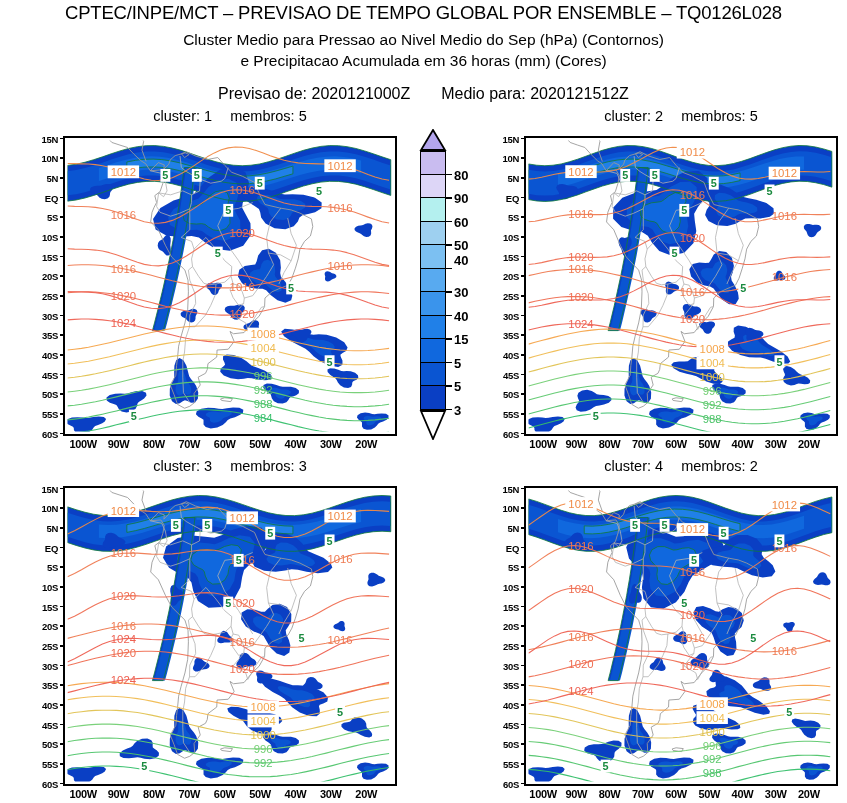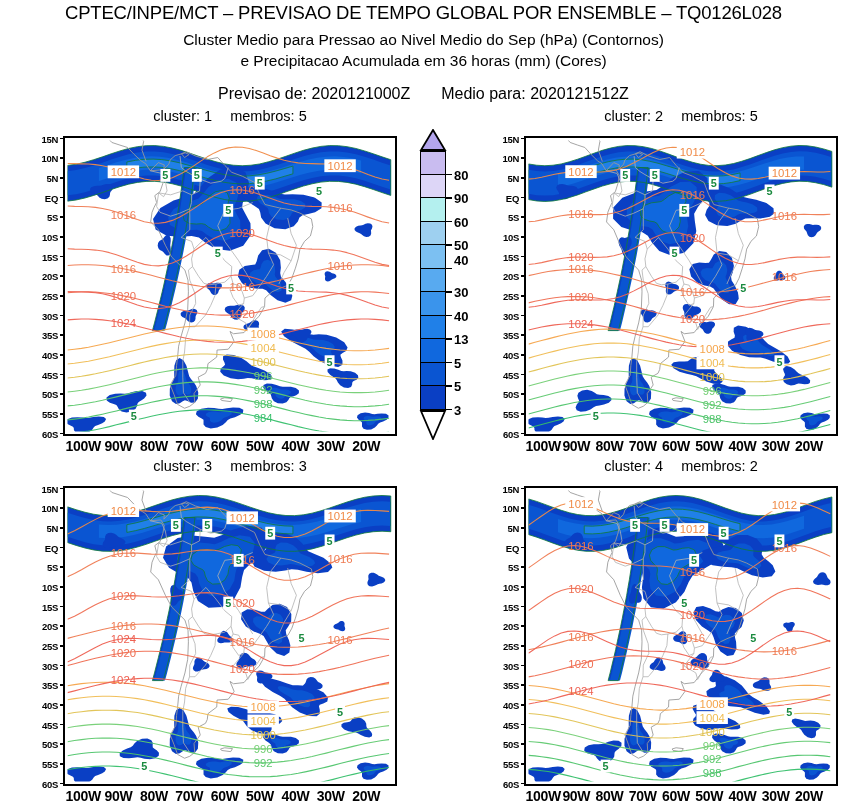--- a/index.html
+++ b/index.html
@@ -61,21 +61,21 @@
     position: absolute;
     font-size: 9.5px;
     font-weight: bold;
     text-align: right;
     transform: translateY(-50%);
     white-space: nowrap;
     letter-spacing: -0.3px;
   }
   .xtick {
     position: absolute;
-    font-size: 14px;
+    font-size: 11px;
     font-weight: bold;
     text-align: center;
     white-space: nowrap;
     letter-spacing: -0.3px;
   }
   .tickmark { position: absolute; background: #000; }
 
   
   #colorbar-group { position: absolute; }
   .cbar-seg { position: absolute; left: 0; width: 26px; box-sizing: border-box;
@@ -856,21 +856,21 @@
     <div class="cbar-div" style="top: 162.2px;"></div>
     <div class="cbar-tick" style="left: 26px; top: 162.1px; width: 6px;"></div>
     <div class="cbar-label" style="left: 34px; top: 163px;">30</div>
     <div class="cbar-seg" style="top: 163px; height: 23.5px; background: rgb(58, 148, 236);"></div>
     <div class="cbar-div" style="top: 185.7px;"></div>
     <div class="cbar-tick" style="left: 26px; top: 185.6px; width: 6px;"></div>
     <div class="cbar-label" style="left: 34px; top: 186.5px;">40</div>
     <div class="cbar-seg" style="top: 186.5px; height: 23.5px; background: rgb(32, 128, 232);"></div>
     <div class="cbar-div" style="top: 209.2px;"></div>
     <div class="cbar-tick" style="left: 26px; top: 209.1px; width: 6px;"></div>
-    <div class="cbar-label" style="left: 34px; top: 210px;">13</div>
+    <div class="cbar-label" style="left: 34px; top: 210px;">15</div>
     <div class="cbar-seg" style="top: 210px; height: 23.5px; background: rgb(16, 104, 222);"></div>
     <div class="cbar-div" style="top: 232.7px;"></div>
     <div class="cbar-tick" style="left: 26px; top: 232.6px; width: 6px;"></div>
     <div class="cbar-label" style="left: 34px; top: 233.5px;">5</div>
     <div class="cbar-seg" style="top: 233.5px; height: 23.5px; background: rgb(10, 85, 210);"></div>
     <div class="cbar-div" style="top: 256.2px;"></div>
     <div class="cbar-tick" style="left: 26px; top: 256.1px; width: 6px;"></div>
     <div class="cbar-label" style="left: 34px; top: 257px;">5</div>
     <div class="cbar-seg" style="top: 257px; height: 23.5px; background: rgb(10, 63, 196);"></div>
     <div class="cbar-div" style="top: 279.7px;"></div>

